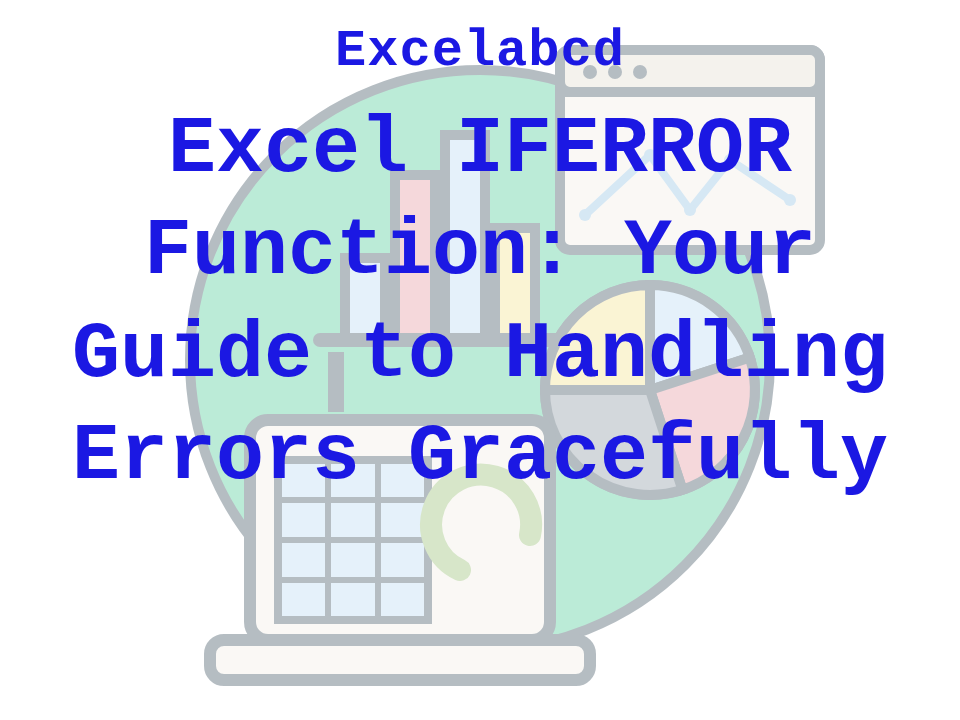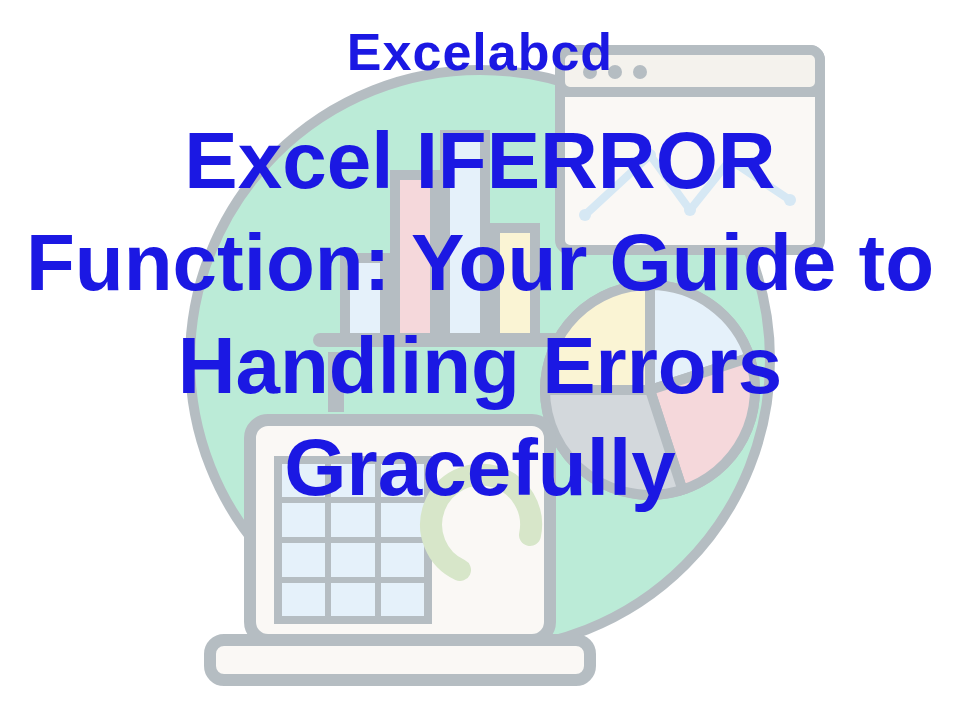--- a/index.html
+++ b/index.html
@@ -30,32 +30,33 @@
       top: 0;
       left: 0;
       width: 960px;
       height: 720px;
       z-index: 2;
       display: flex;
       flex-direction: column;
       align-items: center;
       color: #1b18e3;
       text-align: center;
+      font-family: Liberation Mono, monospace;
     }
     .brand {
       font-size: 52px;
       font-weight: bold;
       margin-top: 22px;
       letter-spacing: 1px;
     }
     .title {
       font-size: 80px;
       font-weight: bold;
       line-height: 1.28;
-      margin-top: 28px;
+      margin-top: 18px;
       padding: 0 20px;
     }
   </style>
 </head>
 <body>
 
 <svg class="bg-illustration" viewBox="0 0 700 700">
 
   <circle cx="350" cy="350" r="290" fill="#6bd4a8" stroke="#5d6e7a" stroke-width="10"></circle>
 

